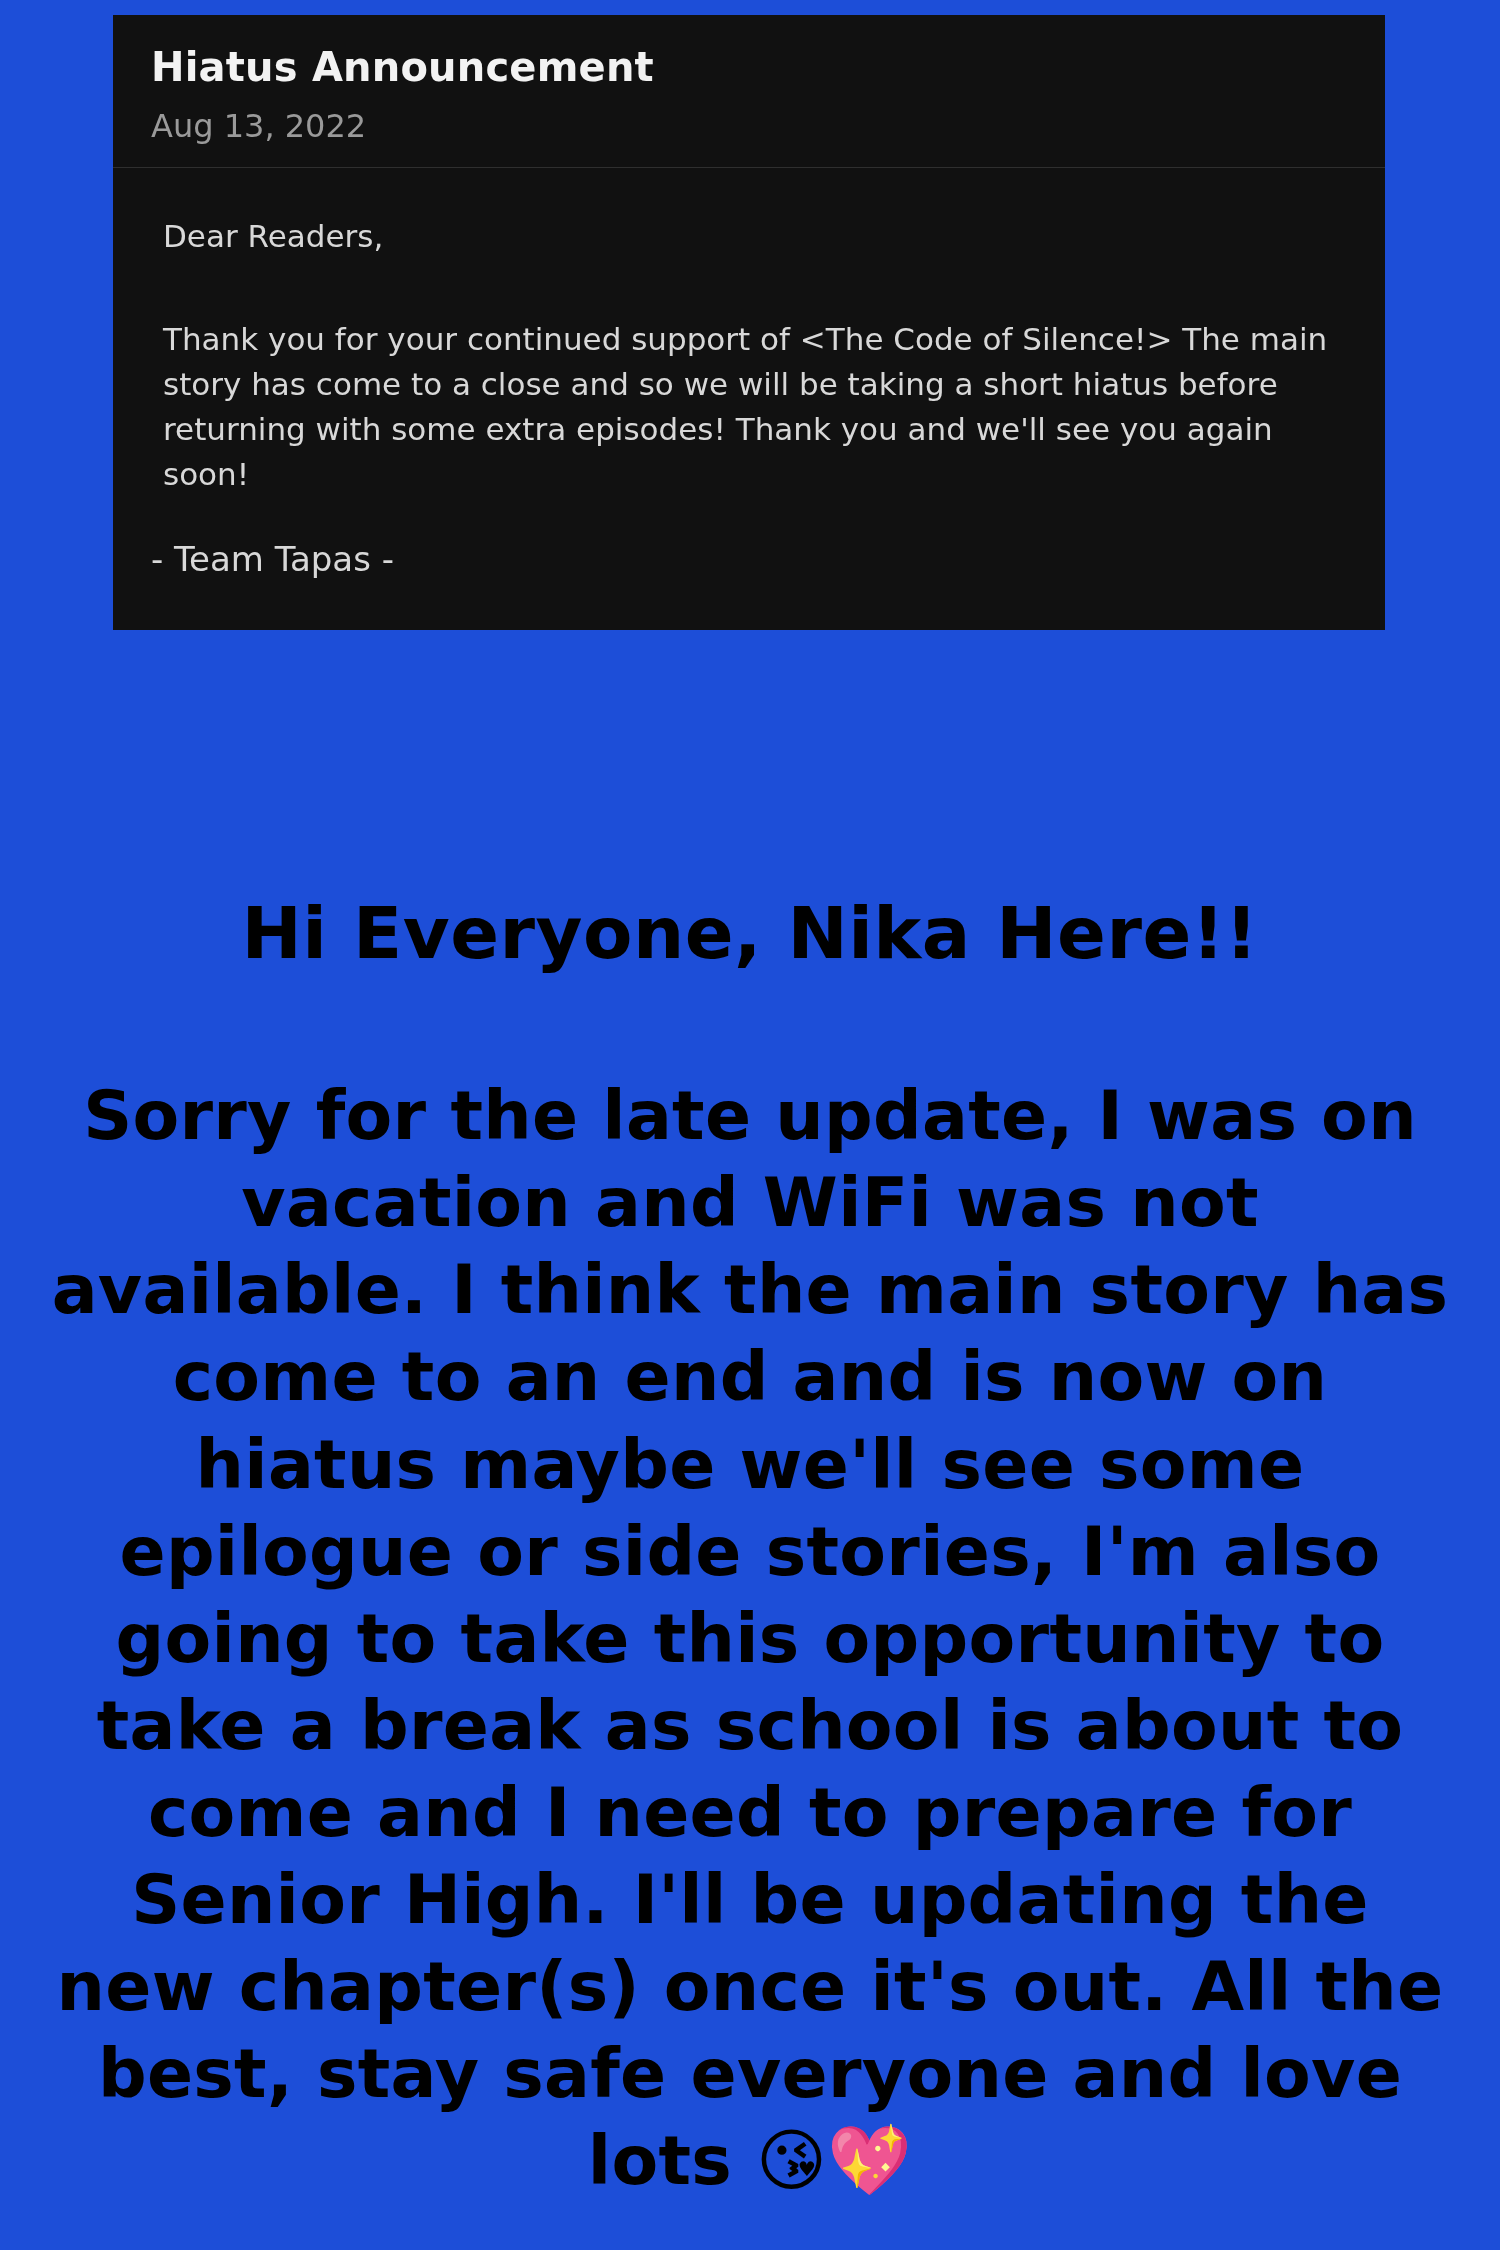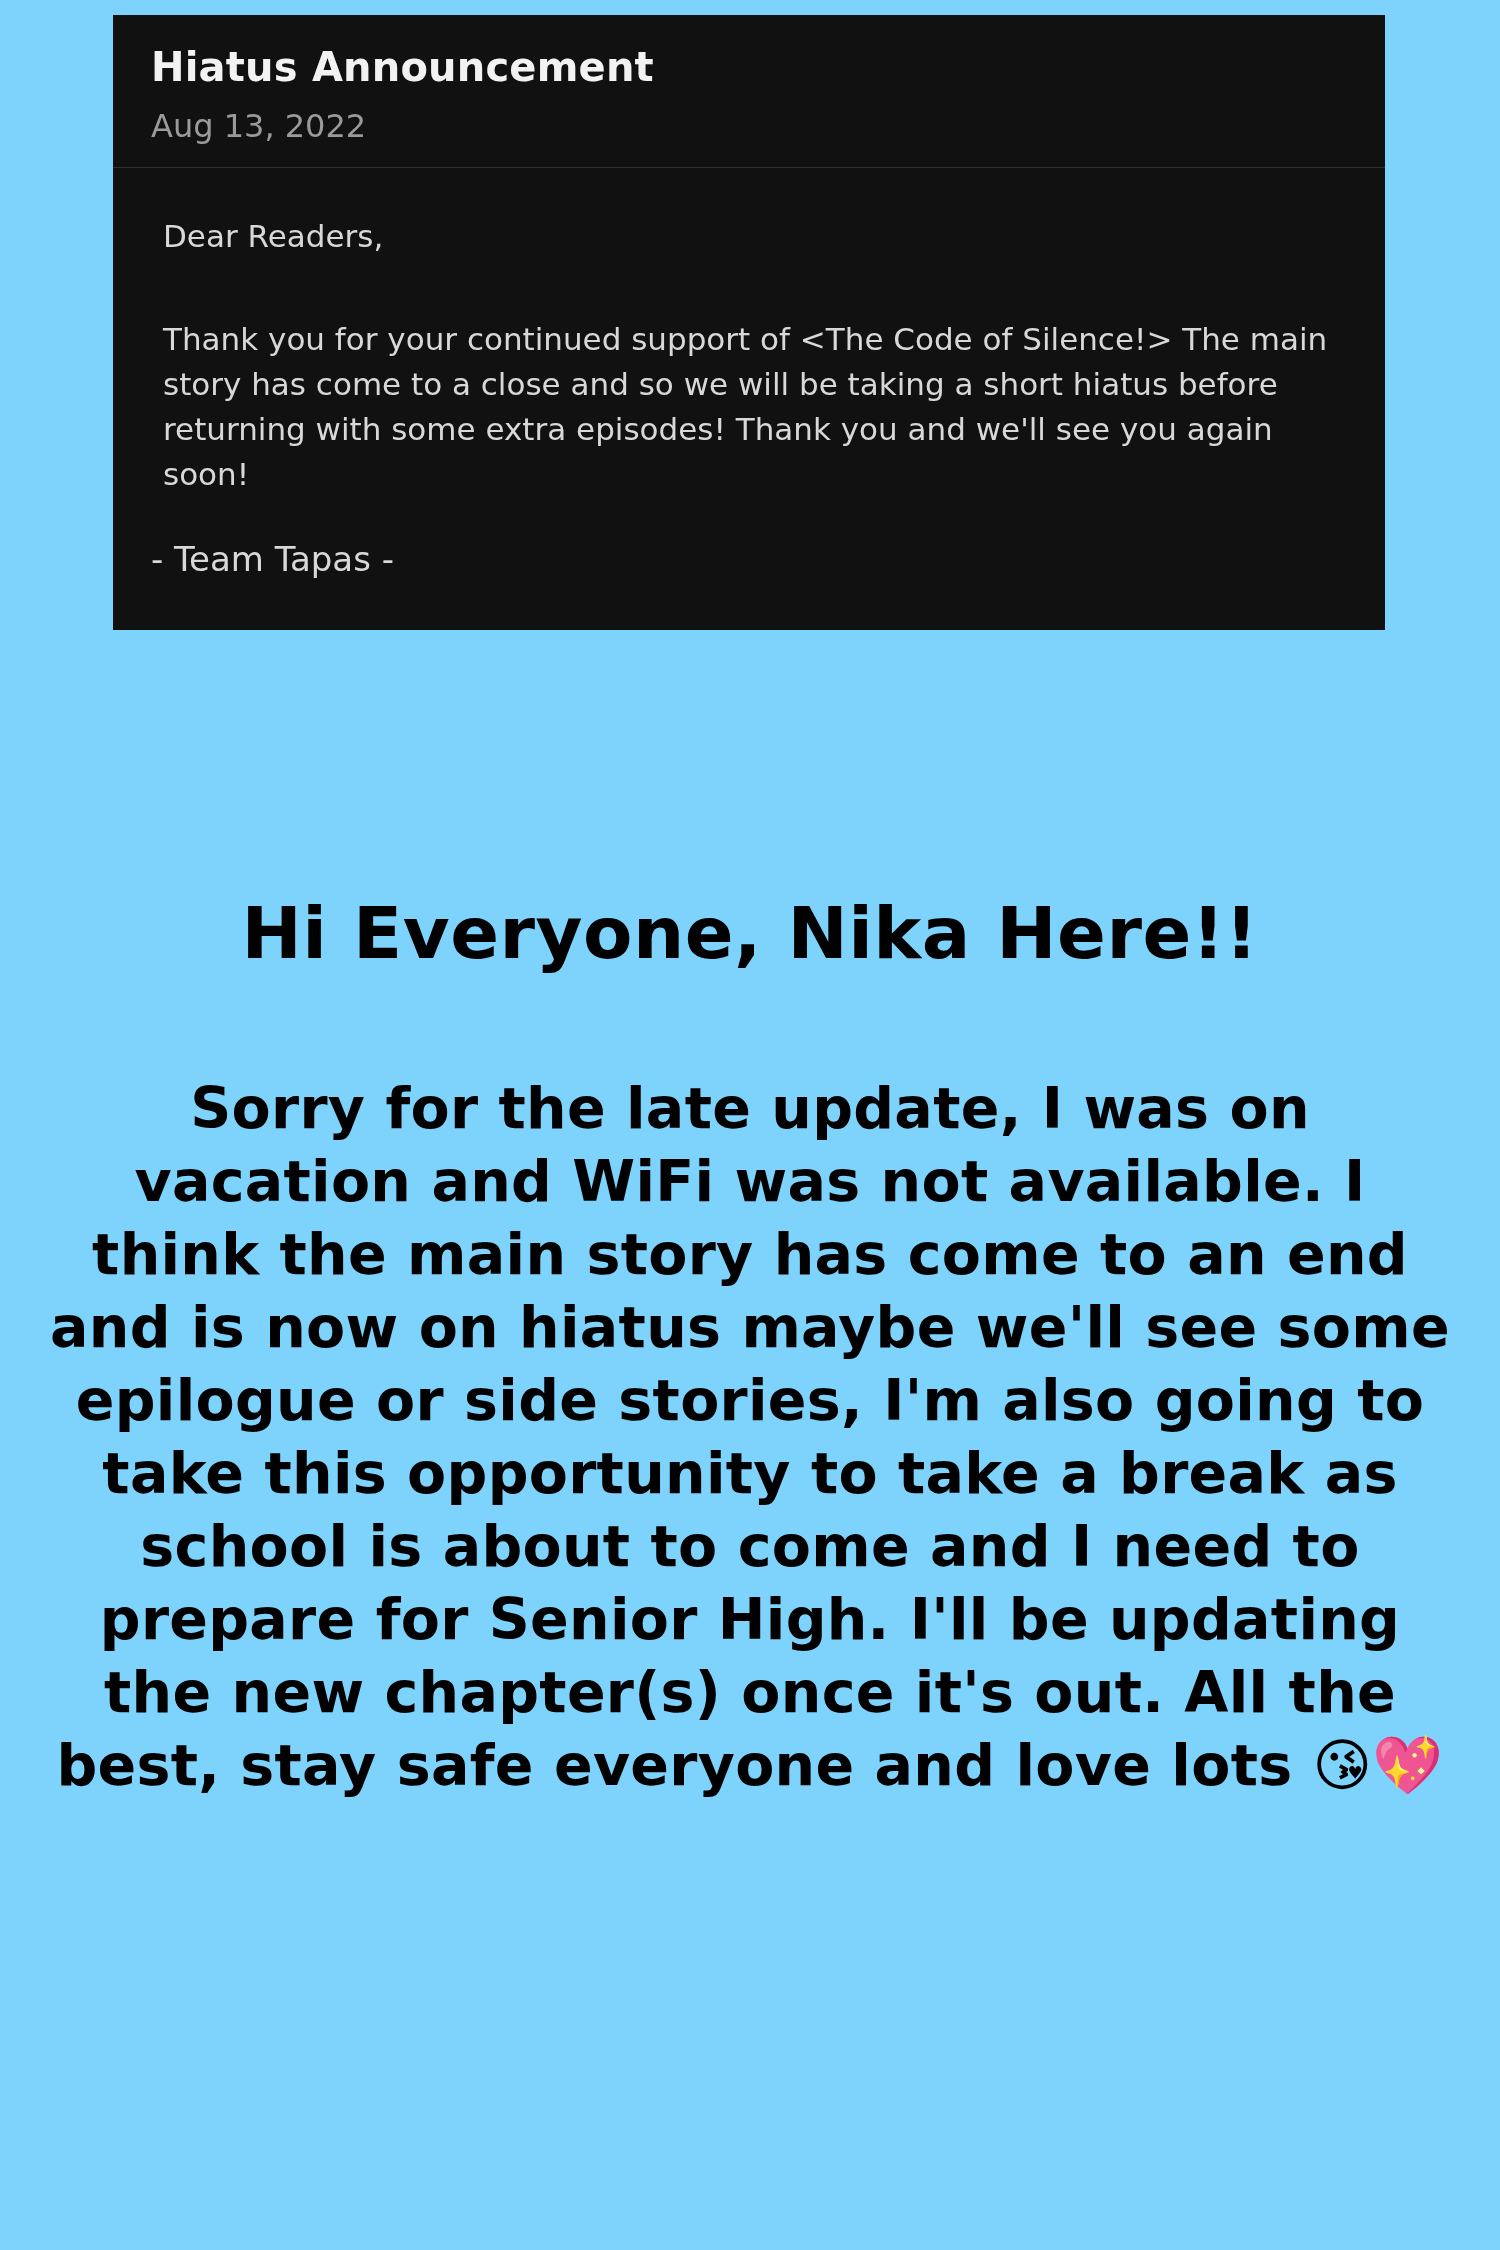--- a/index.html
+++ b/index.html
@@ -11,21 +11,21 @@
     width: 1500px;
     height: 2250px;
     font-family: "DejaVu Sans", sans-serif;
     overflow: hidden;
   }
 
   .page {
     width: 1500px;
     height: 2250px;
     position: relative;
-    background: #7dd3fc;
+    background: #1d4ed8;
     box-sizing: border-box;
   }
 
   
   .announcement-card {
     position: absolute;
     left: 113px;
     top: 15px;
     width: 1272px;
     background: #111111;
@@ -91,21 +91,21 @@
     font-size: 72px;
     line-height: 1.2;
     letter-spacing: 0.5px;
   }
 
   .note-gap {
     height: 96px;
   }
 
   .note-body {
-    font-size: 57px;
+    font-size: 68px;
     line-height: 1.28;
     letter-spacing: 0.3px;
     padding: 0 10px;
   }
 
   .emoji {
     font-family: "DejaVu Sans", sans-serif;
   }
 </style>
 </head>

